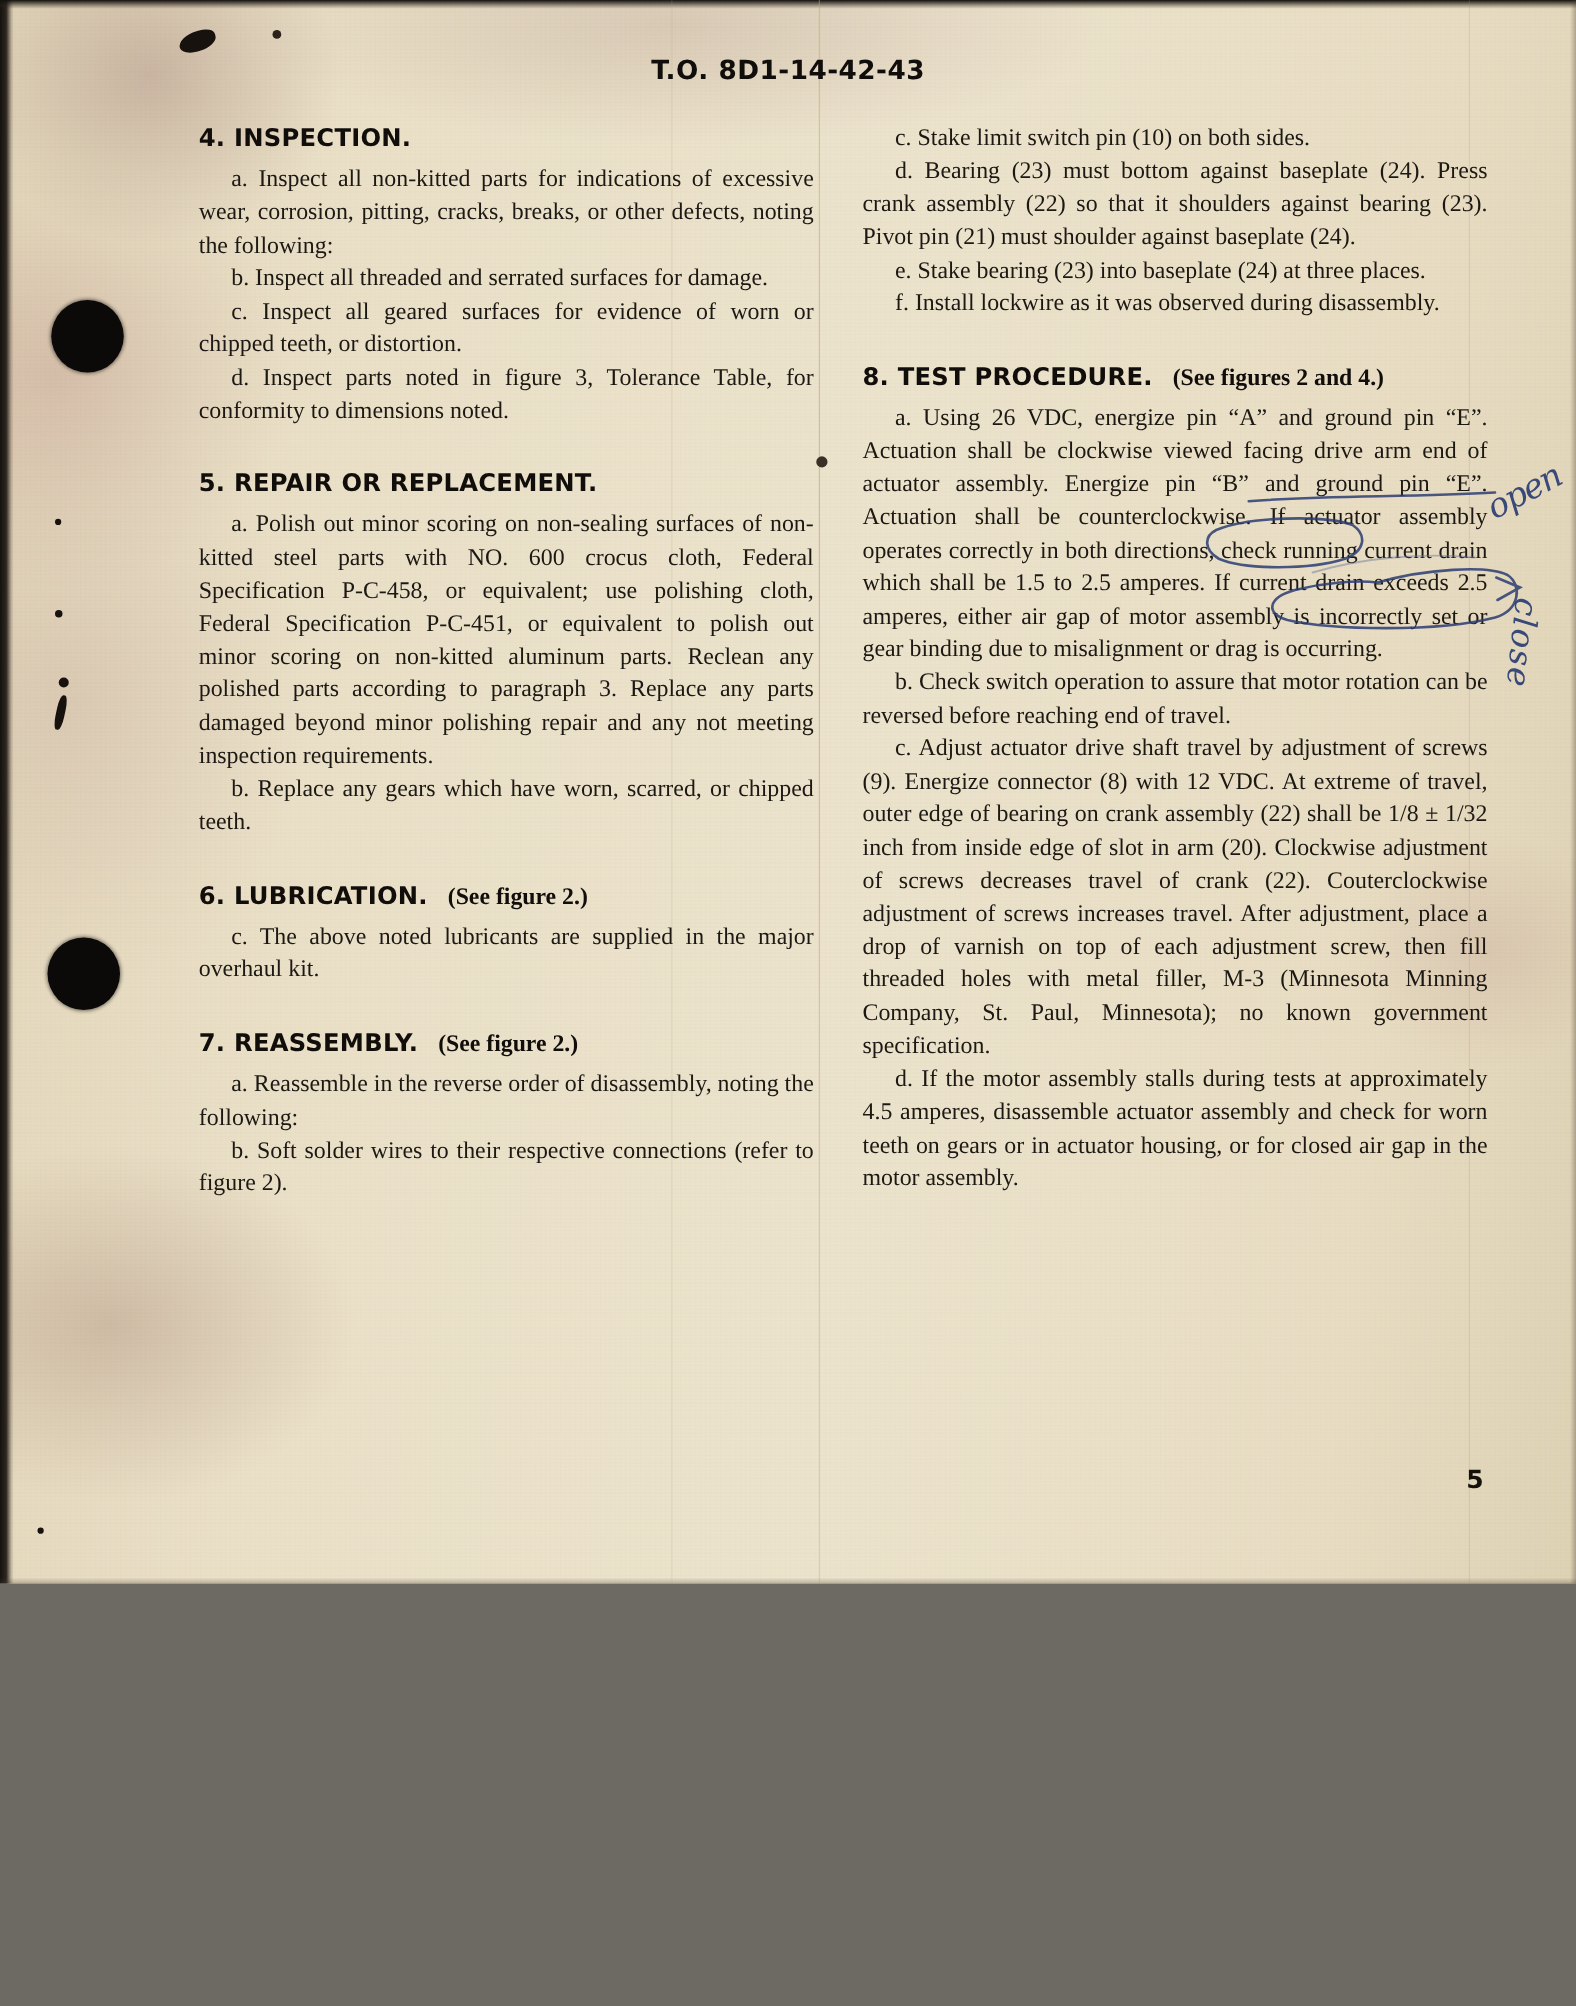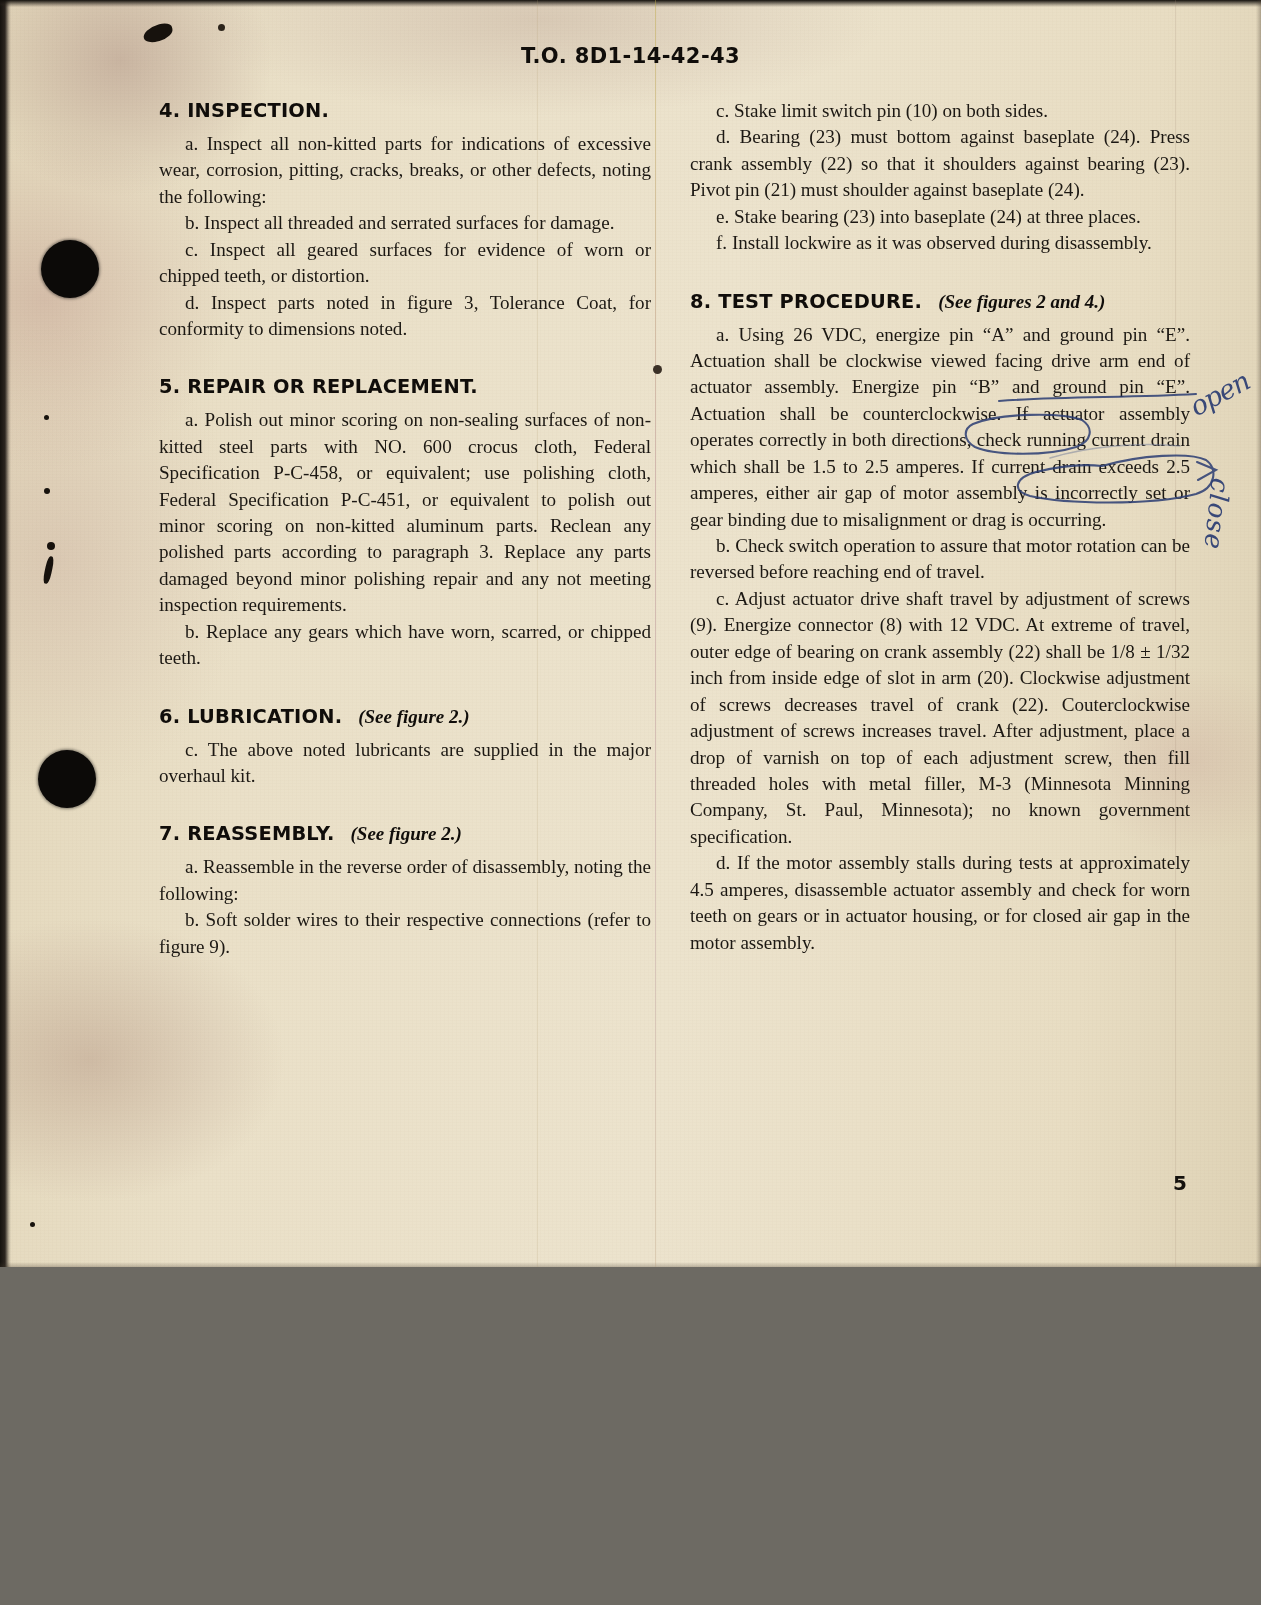--- a/index.html
+++ b/index.html
@@ -97,21 +97,20 @@
     font-family: "DejaVu Sans", "Liberation Sans", sans-serif;
     font-weight: bold;
     font-size: 19.4px;
     letter-spacing: 0.2px;
     margin: 0 0 6px 0;
     text-align: left;
     color: #100d0a;
   }
   h2.section .ref {
     font-family: "Liberation Serif", "DejaVu Serif", serif;
-    font-style: italic;
     font-weight: bold;
     font-size: 19px;
     letter-spacing: 0;
     margin-left: 16px;
   }
   p.para {
     margin: 0;
     text-indent: 26px;
   }
   .gap-lg { height: 32px; }
@@ -183,21 +182,21 @@
   <div class="header">T.O.  8D1-14-42-43</div>
 
   <div class="col col-left">
 
     <h2 class="section">
       <span>4. INSPECTION.</span>
     </h2>
     <p class="para">a. Inspect all non-kitted parts for indications of excessive wear, corrosion, pitting, cracks, breaks, or other defects, noting the following:</p>
     <p class="para">b. Inspect all threaded and serrated surfaces for damage.</p>
     <p class="para">c. Inspect all geared surfaces for evidence of worn or chipped teeth, or distortion.</p>
-    <p class="para">d. Inspect parts noted in figure 3, Tolerance Coat, for conformity to dimensions noted.</p>
+    <p class="para">d. Inspect parts noted in figure 3, Tolerance Table, for conformity to dimensions noted.</p>
 
     <div class="gap-lg"></div>
 
     <h2 class="section">
       <span>5. REPAIR OR REPLACEMENT.</span>
     </h2>
     <p class="para">a. Polish out minor scoring on non-sealing surfaces of non-kitted steel parts with NO. 600 crocus cloth, Federal Specification P-C-458, or equivalent; use polishing cloth, Federal Specification P-C-451, or equivalent to polish out minor scoring on non-kitted aluminum parts. Reclean any polished parts according to paragraph 3. Replace any parts damaged beyond minor polishing repair and any not meeting inspection requirements.</p>
     <p class="para">b. Replace any gears which have worn, scarred, or chipped teeth.</p>
 
     <div class="gap-lg"></div>
@@ -206,21 +205,21 @@
       <span>6. LUBRICATION.</span><span class="ref">(See figure 2.)</span>
     </h2>
     <p class="para">c. The above noted lubricants are supplied in the major overhaul kit.</p>
 
     <div class="gap-lg"></div>
 
     <h2 class="section">
       <span>7. REASSEMBLY.</span><span class="ref">(See figure 2.)</span>
     </h2>
     <p class="para">a. Reassemble in the reverse order of disassembly, noting the following:</p>
-    <p class="para">b. Soft solder wires to their respective connections (refer to figure 9).</p>
+    <p class="para">b. Soft solder wires to their respective connections (refer to figure 2).</p>
 
   </div>
 
   <div class="col col-right">
 
     <p class="para">c. Stake limit switch pin (10) on both sides.</p>
     <p class="para">d. Bearing (23) must bottom against baseplate (24). Press crank assembly (22) so that it shoulders against bearing (23). Pivot pin (21) must shoulder against baseplate (24).</p>
     <p class="para">e. Stake bearing (23) into baseplate (24) at three places.</p>
     <p class="para">f. Install lockwire as it was observed during disassembly.</p>
 

